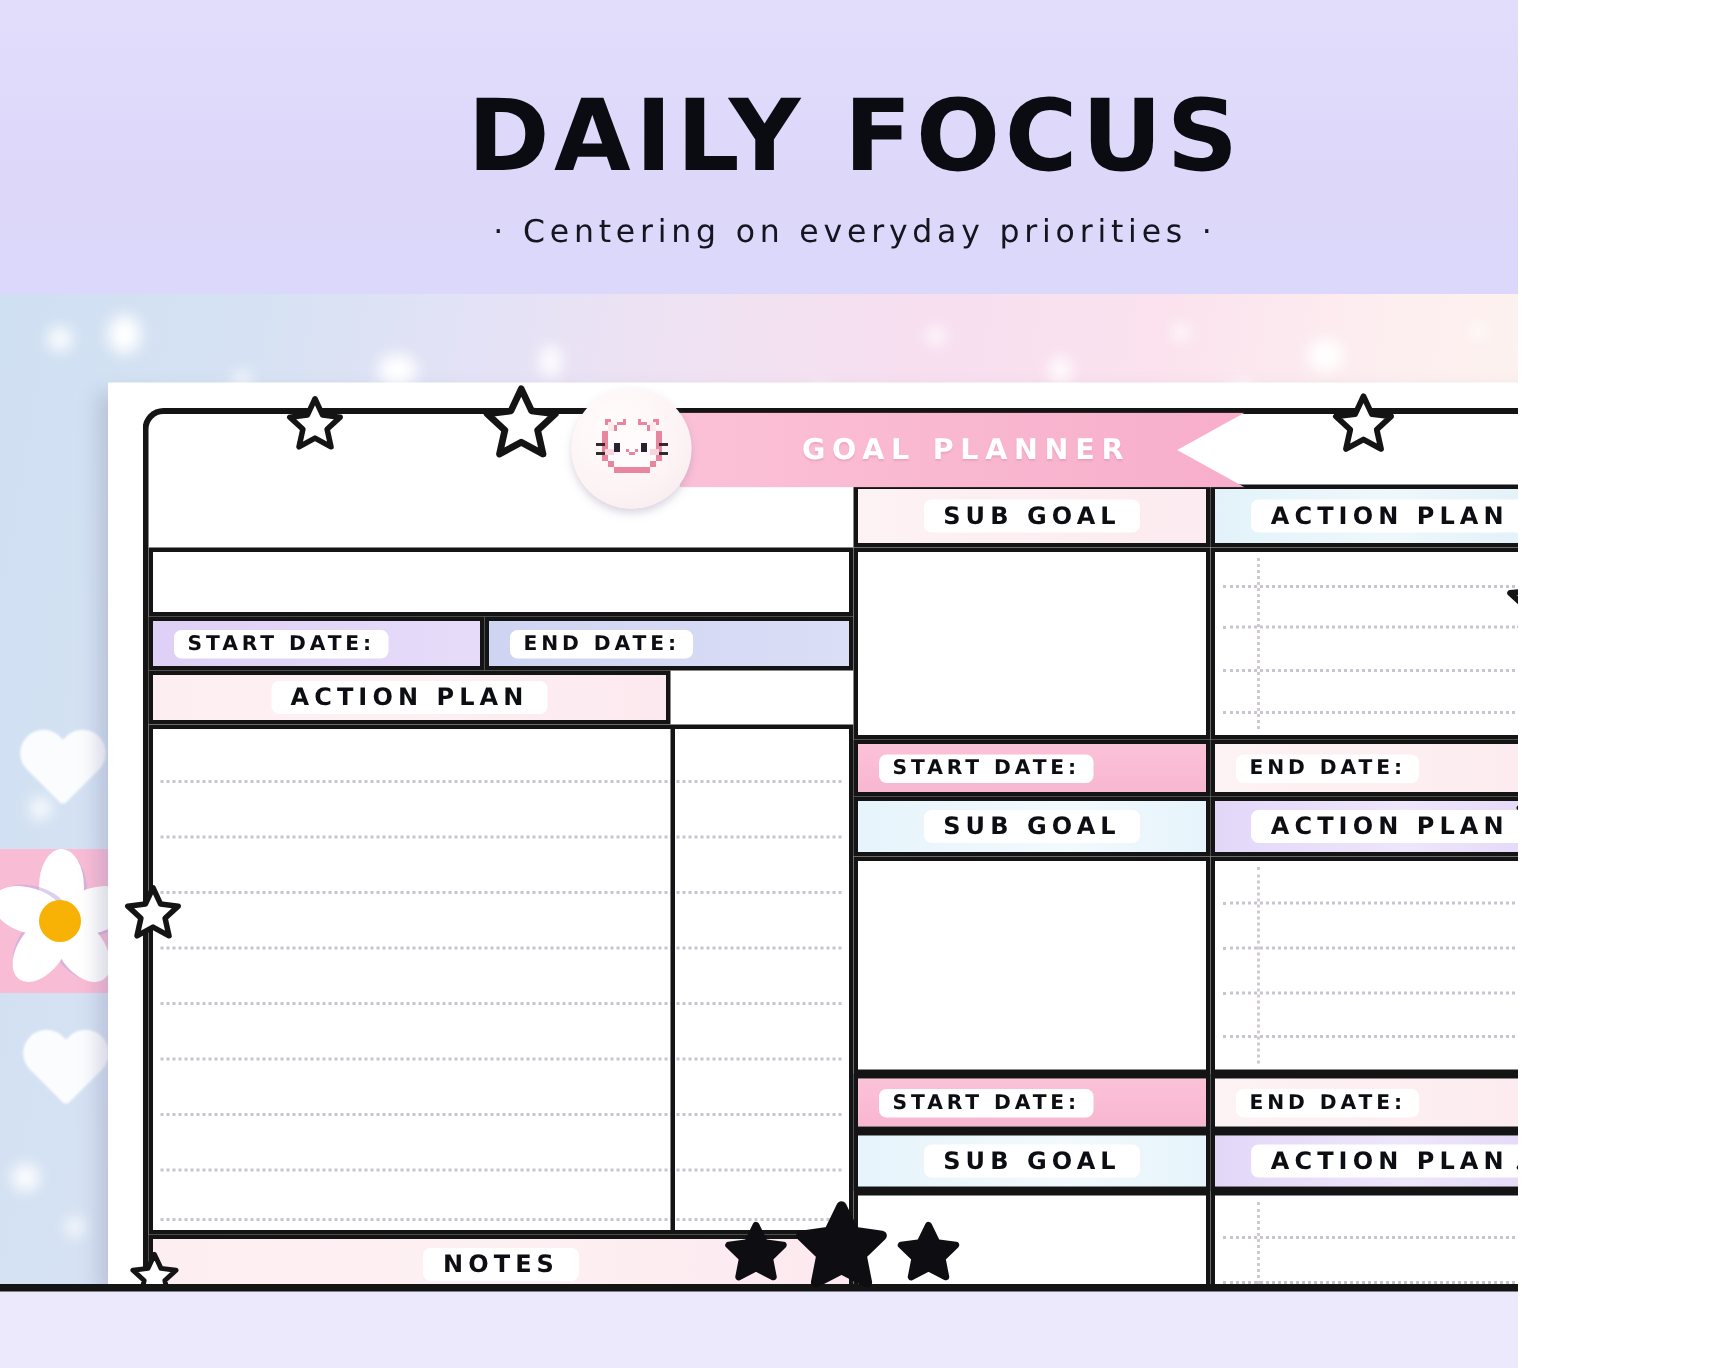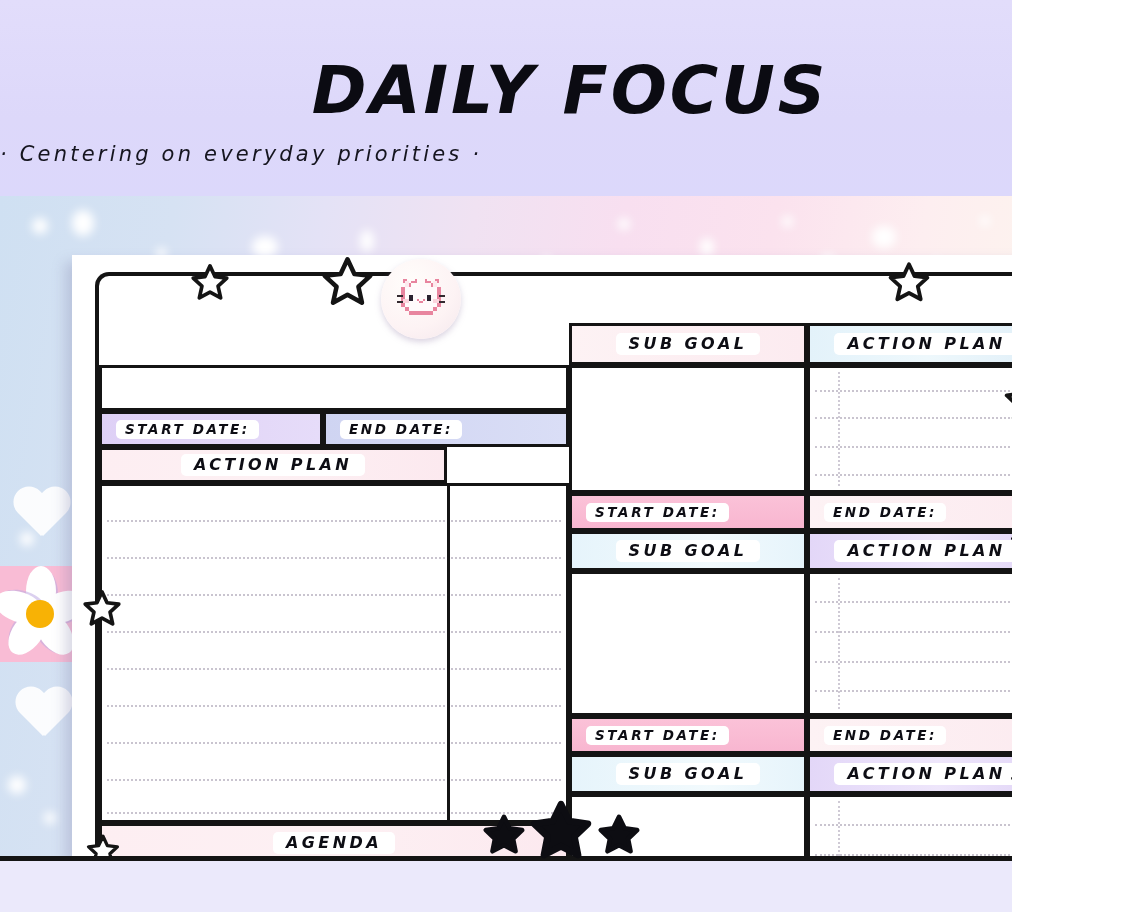--- a/index.html
+++ b/index.html
@@ -6,21 +6,20 @@
   html, body {
     width: 1140px; height: 912px;
     font-family: "DejaVu Sans", sans-serif;
     overflow: hidden;
   }
   #stage {
     position: relative;
     width: 1012px; height: 912px;
     background: #e9e6fb;
     overflow: hidden;
-    font-style: italic;
   }
 
   
   #header {
     position: absolute; left: 0; top: 0;
     width: 1140px; height: 196px;
     background: linear-gradient(180deg,#e2ddfb 0%,#ddd8fa 60%,#dcd8fb 100%);
     overflow: hidden;
   }
   #title {
@@ -28,21 +27,21 @@
     text-align: center;
     font-family: "DejaVu Sans", sans-serif;
     font-weight: 700;
     font-size: 66px;
     letter-spacing: 3px;
     color: #0b0b12;
     white-space: nowrap;
   }
   #subtitle {
     position: absolute; left: 0; top: 142px; width: 1140px;
-    text-align: left;
+    text-align: center;
     font-family: "DejaVu Sans", sans-serif;
     font-size: 21px;
     letter-spacing: 3.2px;
     color: #15151f;
     white-space: nowrap;
   }
 
   
   #scene {
     position: absolute; left: 0; top: 196px;
@@ -264,20 +263,23 @@
         <div class="petal" style="transform:rotate(216deg);"></div>
         <div class="petal" style="transform:rotate(288deg);"></div>
         <div class="daisy-core"></div>
       </div>
     </div>
 
     <div id="card">
 
       <div id="frame"></div>
 
+      <div id="ribbon">
+        <div id="ribbon-label">GOAL PLANNER</div>
+      </div>
       <div id="cat-badge">
         <svg width="52" height="52" viewBox="0 0 26 26" shape-rendering="crispEdges">
           <g fill="#e8859f">
             <rect x="4" y="3" width="2" height="2"></rect>
               <rect x="6" y="5" width="2" height="2"></rect>
             <rect x="8" y="4" width="2" height="1"></rect>
               <rect x="10" y="3" width="1" height="2"></rect>
             <rect x="15" y="3" width="1" height="2"></rect>
               <rect x="16" y="4" width="2" height="1"></rect>
             <rect x="18" y="5" width="2" height="2"></rect>
@@ -339,21 +341,21 @@
           <div class="rline" style="top:182px;"></div>
           <div class="rline" style="top:219px;"></div>
           <div class="rline" style="top:256px;"></div>
           <div class="rline" style="top:293px;"></div>
           <div class="rline" style="top:326px;"></div>
         </div>
         <div class="divider-v" style="left:345px; top:0; height:334px;"></div>
       </div>
 
       <div class="hdr c-pink-pale" style="left:27px; top:568px; width:470px; height:40px;">
-        <span class="pill">AGENDA</span>
+        <span class="pill">NOTES</span>
       </div>
 
       <div class="hdr c-pink-pale2" style="left:497px; top:68px; width:238px; height:42px;">
         <span class="pill">SUB GOAL</span>
       </div>
       <div class="hdr c-blue-pale" style="left:735px; top:68px; width:239px; height:42px;">
         <span class="pill">ACTION PLAN</span>
       </div>
       <div class="blk c-white" style="left:497px; top:110px; width:238px; height:128px;"></div>
       <div class="blk c-white" style="left:735px; top:110px; width:239px; height:128px;">

